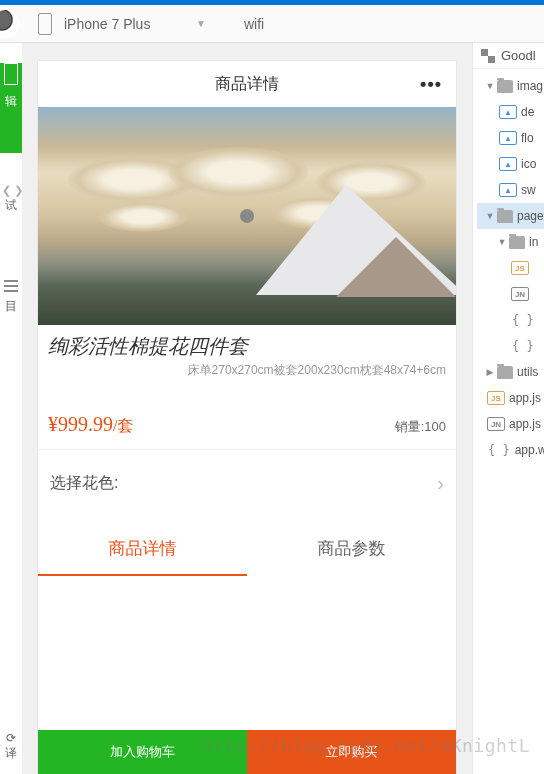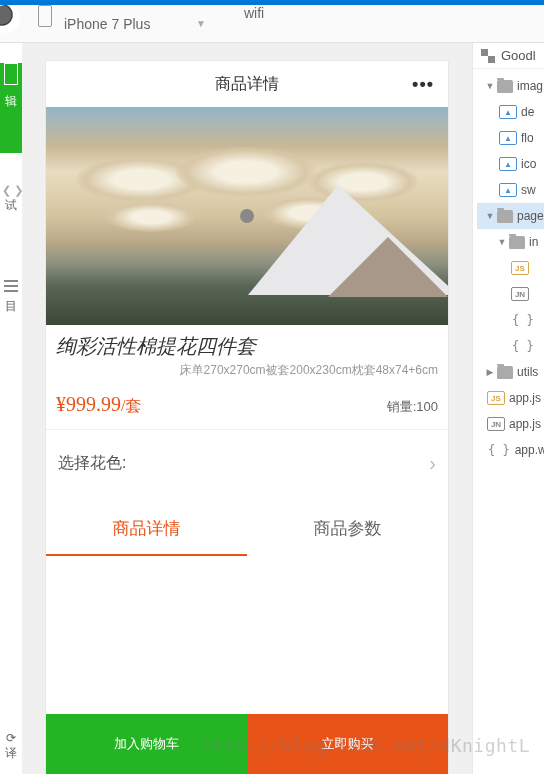--- a/index.html
+++ b/index.html
@@ -1,18 +1,18 @@
 <!DOCTYPE html>
 <html><head>
 <meta charset="utf-8">
 <style>
   * { margin: 0; padding: 0; box-sizing: border-box; }
   body { font-family: "Microsoft YaHei", Arial, sans-serif; font-size: 13px; color: #333; background: #fff; overflow: hidden; width: 544px; height: 774px; position: relative; }
   .bluebar { position: absolute; top: 0; left: 0; right: 0; height: 5px; background: #0078d7; }
-  .topbar { position: absolute; top: 5px; left: 0; right: 0; height: 38px; background: #fafafa; border-bottom: 1px solid #e0e0e0; display: flex; }
+  .topbar { position: absolute; top: 5px; left: 0; right: 0; height: 38px; background: #fafafa; border-bottom: 1px solid #e0e0e0; display: flex; align-items: center; }
   .avatar { width: 28px; height: 28px; border-radius: 50%; background: radial-gradient(circle at 35% 35%, #666 35%, #333 40%, #fff 45%); margin-left: -8px; }
   .dev-icon { width: 14px; height: 22px; border: 1.5px solid #999; border-radius: 2px; margin: 0 12px 0 18px; }
   .dev-select { flex: 0 0 150px; display: flex; align-items: center; justify-content: space-between; color: #666; font-size: 14px; padding-right: 8px; }
   .net-select { flex: 0 0 180px; padding-left: 30px; color: #666; font-size: 14px; }
   .arrow-sm { color: #aaa; font-size: 10px; }
   .right-panel { position: absolute; top: 43px; right: 0; width: 72px; bottom: 0; background: #fff; border-left: 1px solid #e8e8e8; }
   .rp-head { height: 26px; border-bottom: 1px solid #eee; display: flex; align-items: center; padding-left: 8px; color: #555; font-size: 13px; }
   .tree-ico { width: 14px; height: 14px; margin-right: 6px; position: relative; }
   .tree-ico::before, .tree-ico::after { content: ""; position: absolute; background: #888; }
   .tree-ico::before { width: 5px; height: 5px; border: 1px solid #888; top: 0; left: 0; }
@@ -29,47 +29,47 @@
   .badge.jn { border-color: #888; color: #888; }
   .curly { font-family: monospace; font-size: 12px; color: #888; margin: 0 5px 0 3px; }
   .ind1 { padding-left: 8px; } .ind2 { padding-left: 20px; } .ind3 { padding-left: 32px; }
   .left-strip { position: absolute; top: 43px; left: 0; width: 22px; bottom: 0; background: #fff; overflow: hidden; }
   .ls-green { height: 90px; background: #24b524; margin-top: 10px; }
   .ls-green-in { border: 1.5px solid #fff; margin: 20px 4px 8px; height: 22px; }
   .ls-txt { color: #fff; font-size: 12px; text-align: center; }
   .ls-item { color: #666; font-size: 12px; padding: 30px 0 6px; text-align: center; }
   .ls-arrow { color: #aaa; font-size: 11px; padding-left: 2px; }
   .ls-lines { margin: 30px 4px 6px; } .ls-lines div { height: 2px; background: #888; margin: 3px 0; }
-  .sim-area { position: absolute; top: 43px; left: 22px; right: 72px; bottom: 0; background: #f0f0f0; padding: 18px 24px 0; }
+  .sim-area { position: absolute; top: 43px; left: 22px; right: 72px; bottom: 0; background: #f0f0f0; padding: 18px 16px 0; }
   .phone { background: #fff; height: 100%; display: flex; flex-direction: column; position: relative; box-shadow: 0 0 1px rgba(0,0,0,.2); }
   .ph-head { height: 46px; display: flex; align-items: center; justify-content: center; position: relative; font-size: 16px; }
   .dots3 { position: absolute; right: 14px; font-size: 18px; font-weight: bold; letter-spacing: 1px; }
   .ph-img { height: 218px; background: linear-gradient(180deg,#94b5c8 0%,#c9b896 18%,#e8dcc0 30%,#d4c4a0 50%,#b8a888 62%,#8b9080 72%,#596555 82%,#3a4838 100%); position: relative; overflow: hidden; }
   .cloud { position: absolute; background: radial-gradient(ellipse,#f5f0e0 30%,#d8c8a8 60%,transparent 75%); border-radius: 50%; }
   .c1 { width: 130px; height: 45px; top: 50px; left: 30px; }
   .c2 { width: 140px; height: 50px; top: 40px; left: 130px; }
   .c3 { width: 110px; height: 40px; top: 55px; right: 30px; }
   .c4 { width: 90px; height: 30px; top: 95px; left: 60px; }
   .c5 { width: 95px; height: 32px; top: 90px; right: 90px; }
   .mount { position: absolute; bottom: 30px; right: -10px; width: 0; height: 0; border-left: 90px solid transparent; border-right: 120px solid transparent; border-bottom: 110px solid #e8e8ea; }
   .mount2 { position: absolute; bottom: 28px; right: 0; width: 0; height: 0; border-left: 60px solid transparent; border-right: 60px solid transparent; border-bottom: 60px solid #a8988a; }
   .dot { position: absolute; top: 50%; left: 50%; width: 14px; height: 14px; margin: -7px; border-radius: 50%; background: #888; }
   .ph-info { padding: 8px 10px 12px; border-bottom: 1px solid #eee; }
   .title { font-size: 20px; color: #333; font-family: KaiTi, serif; font-style: italic; }
   .sub { font-size: 12px; color: #999; margin-top: 2px; text-align: right; }
   .price-row { display: flex; justify-content: space-between; align-items: baseline; margin-top: 14px; }
-  .price { color: #e85318; font-size: 20px; font-family: KaiTi, serif; }
+  .price { color: #e85318; font-size: 20px; font-family: KaiTi, serif; margin-top: 20px; }
   .price .unit { font-size: 16px; }
   .sales { font-size: 13px; color: #666; }
   .opt-row { display: flex; justify-content: space-between; align-items: center; padding: 22px 12px; font-size: 16px; color: #555; }
   .chev { color: #bbb; font-size: 20px; }
   .tabs { display: flex; margin-top: 6px; }
   .tab { flex: 1; text-align: center; padding: 14px 0; font-size: 17px; color: #666; }
   .tab.act { color: #e85318; border-bottom: 2px solid #e85318; }
-  .ph-foot { position: absolute; bottom: 0; left: 0; right: 0; height: 60px; display: flex; }
+  .ph-foot { position: absolute; bottom: 0; left: 0; right: 0; height: 44px; display: flex; }
   .fbtn { flex: 1; display: flex; align-items: center; justify-content: center; color: #fff; font-size: 13px; }
   .fbtn.cart { background: #24b524; } .fbtn.buy { background: #e85318; }
   .wm { position: absolute; bottom: 18px; right: 14px; color: rgba(120,120,120,.35); font-size: 18px; font-family: monospace; letter-spacing: .5px; pointer-events: none; }
 </style>
 </head>
 <body>
 
 <div class="bluebar"></div>
 
 <div class="topbar">

